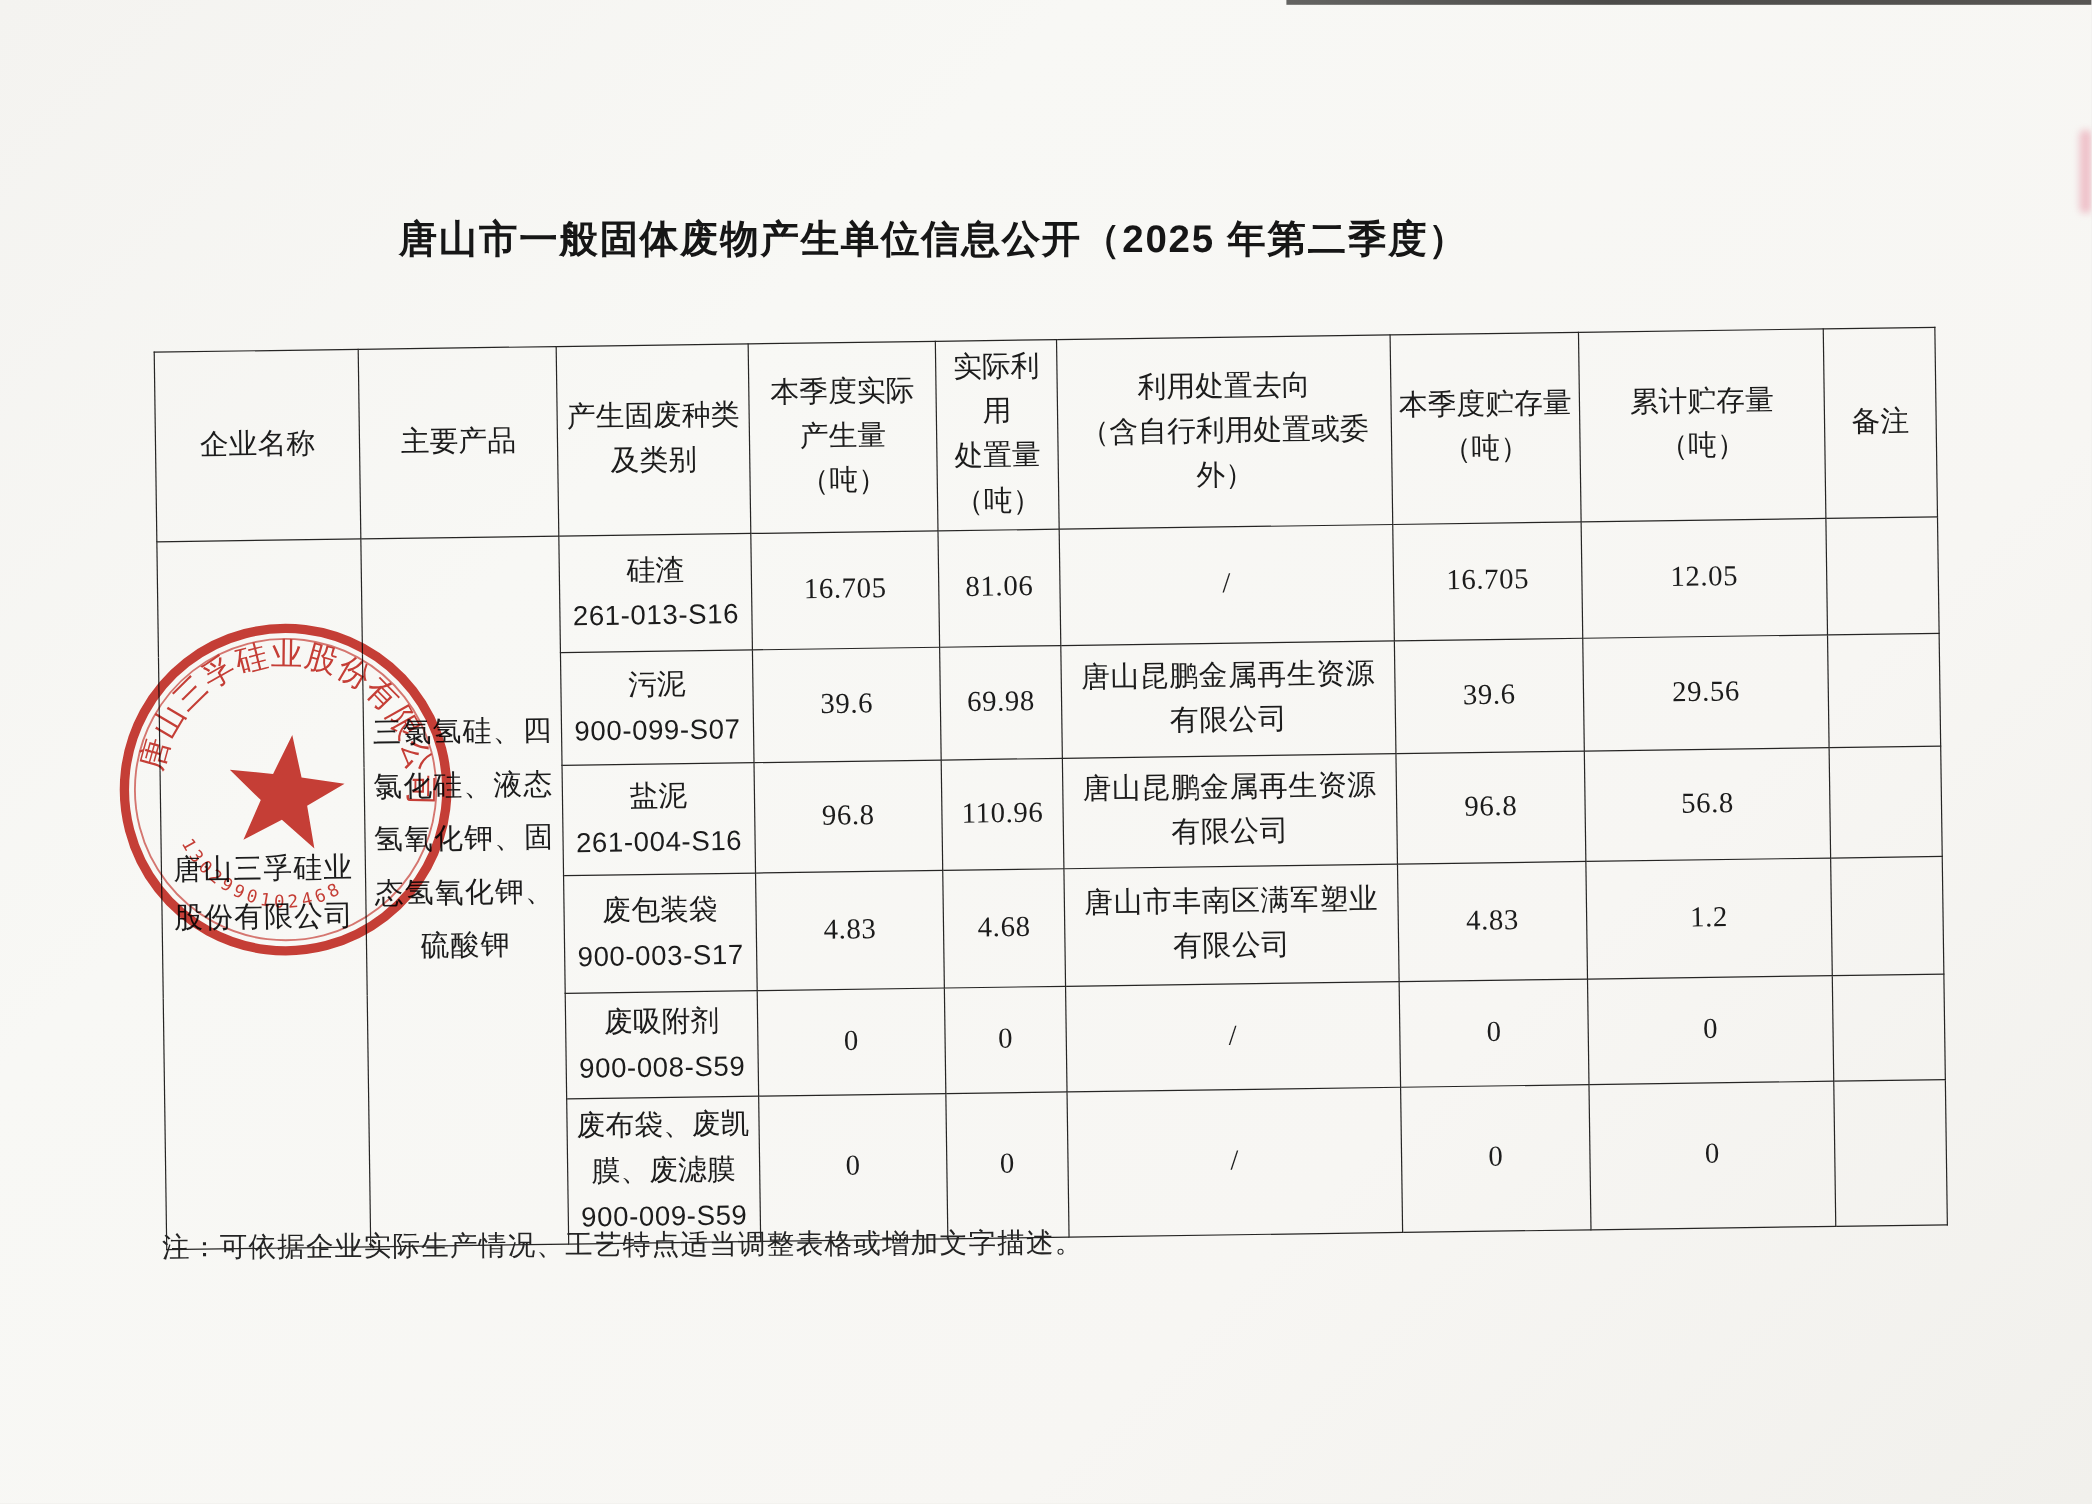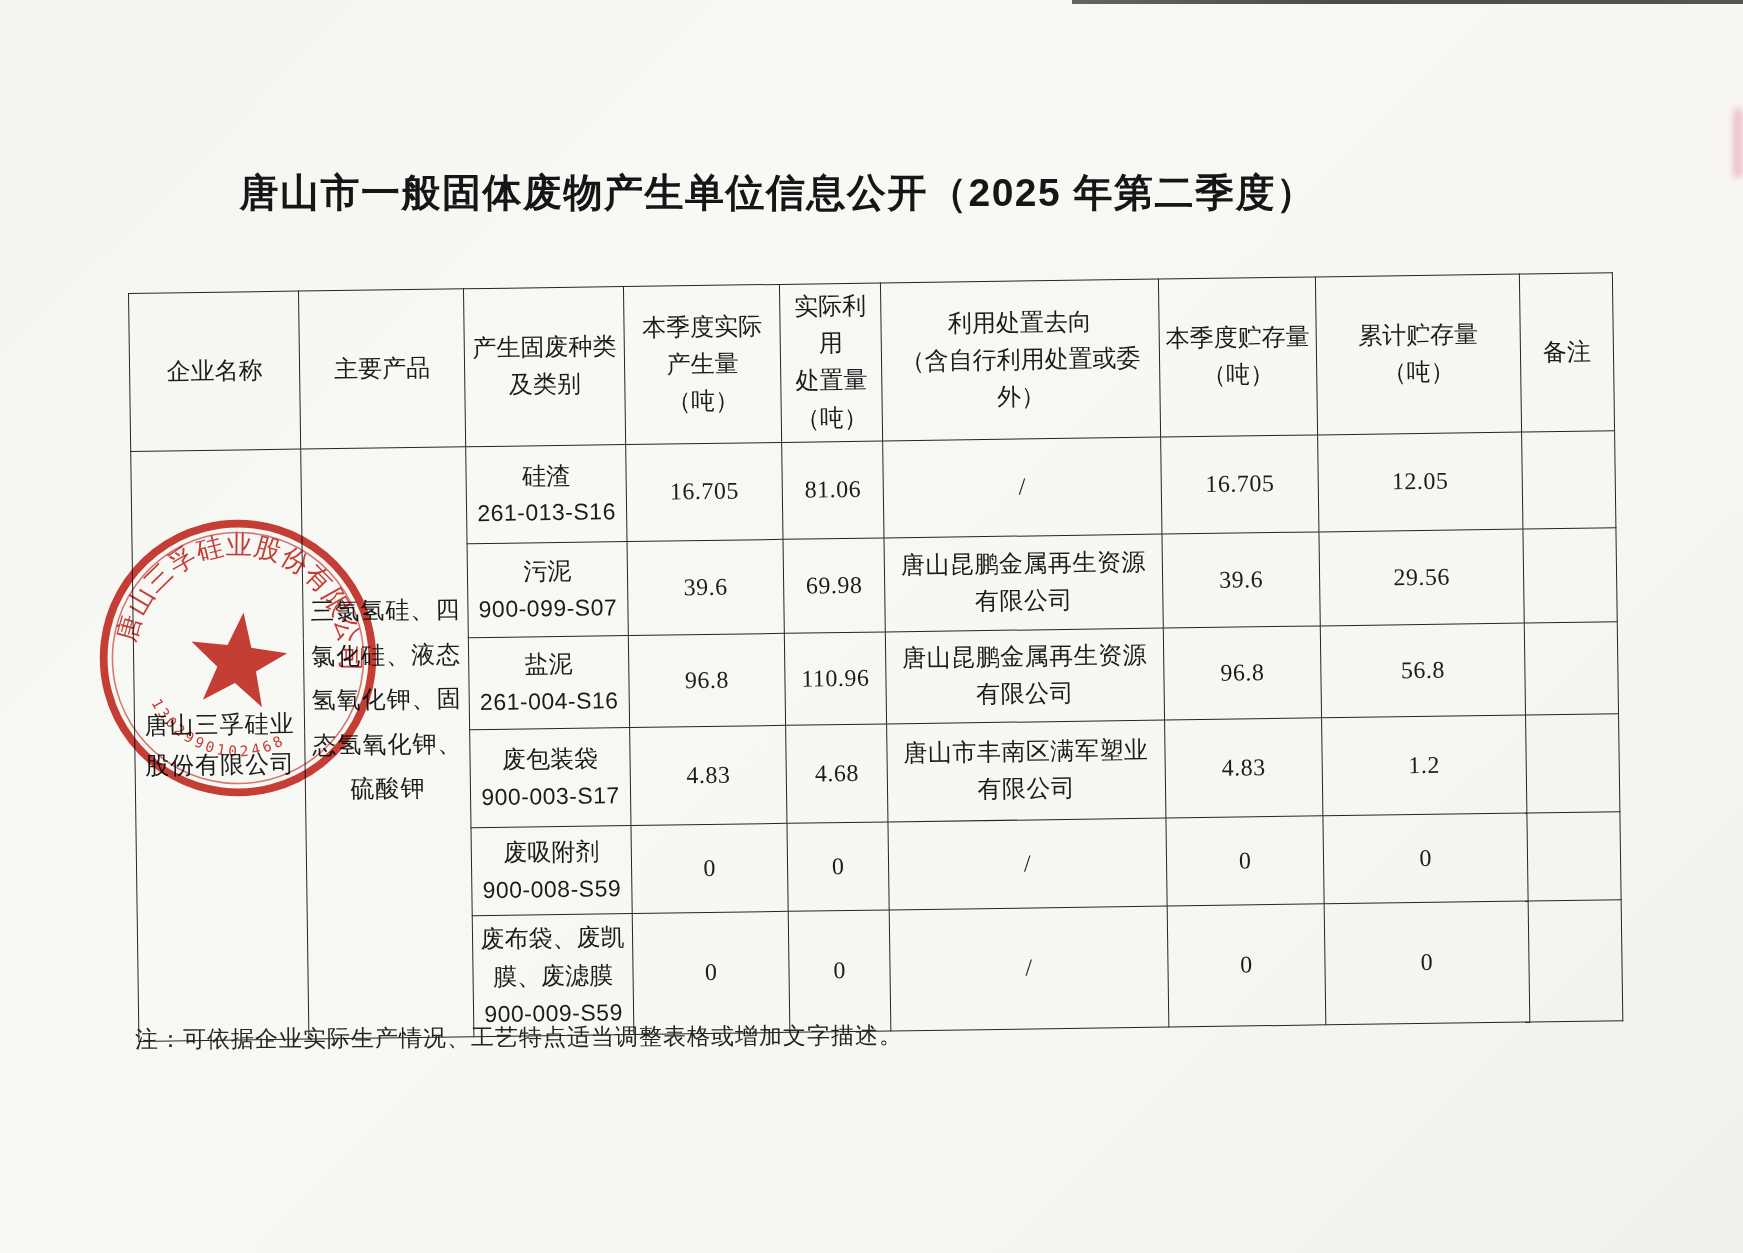--- a/index.html
+++ b/index.html
@@ -19,24 +19,24 @@
   .scan-top-line{
     position:absolute;top:0;left:1072px;width:671px;height:4px;
     background:linear-gradient(to right,#4a4a48,#2e2d2b 40%,#3a3836);
     opacity:.85;
   }
   .scan-pink-smudge{
     position:absolute;top:108px;right:0;width:10px;height:70px;
     background:rgba(228,128,150,.45);filter:blur(3px);border-radius:6px;
   }
   .doc-title{
-    position:absolute;left:128px;top:166px;width:1300px;
+    position:absolute;left:128px;top:178px;width:1300px;
     text-align:center;
     font-family:"Liberation Sans","DejaVu Sans",sans-serif;
-    font-weight:bold;font-size:39px;letter-spacing:1.5px;
+    font-weight:bold;font-size:32px;letter-spacing:1.5px;
     color:#161616;
   }
   .table-wrap{
     position:absolute;left:128px;top:293px;width:1484px;
     transform:rotate(-0.8deg);
     transform-origin:0 0;
   }
   table{
     border-collapse:collapse;table-layout:fixed;width:1484px;
     background:transparent;

